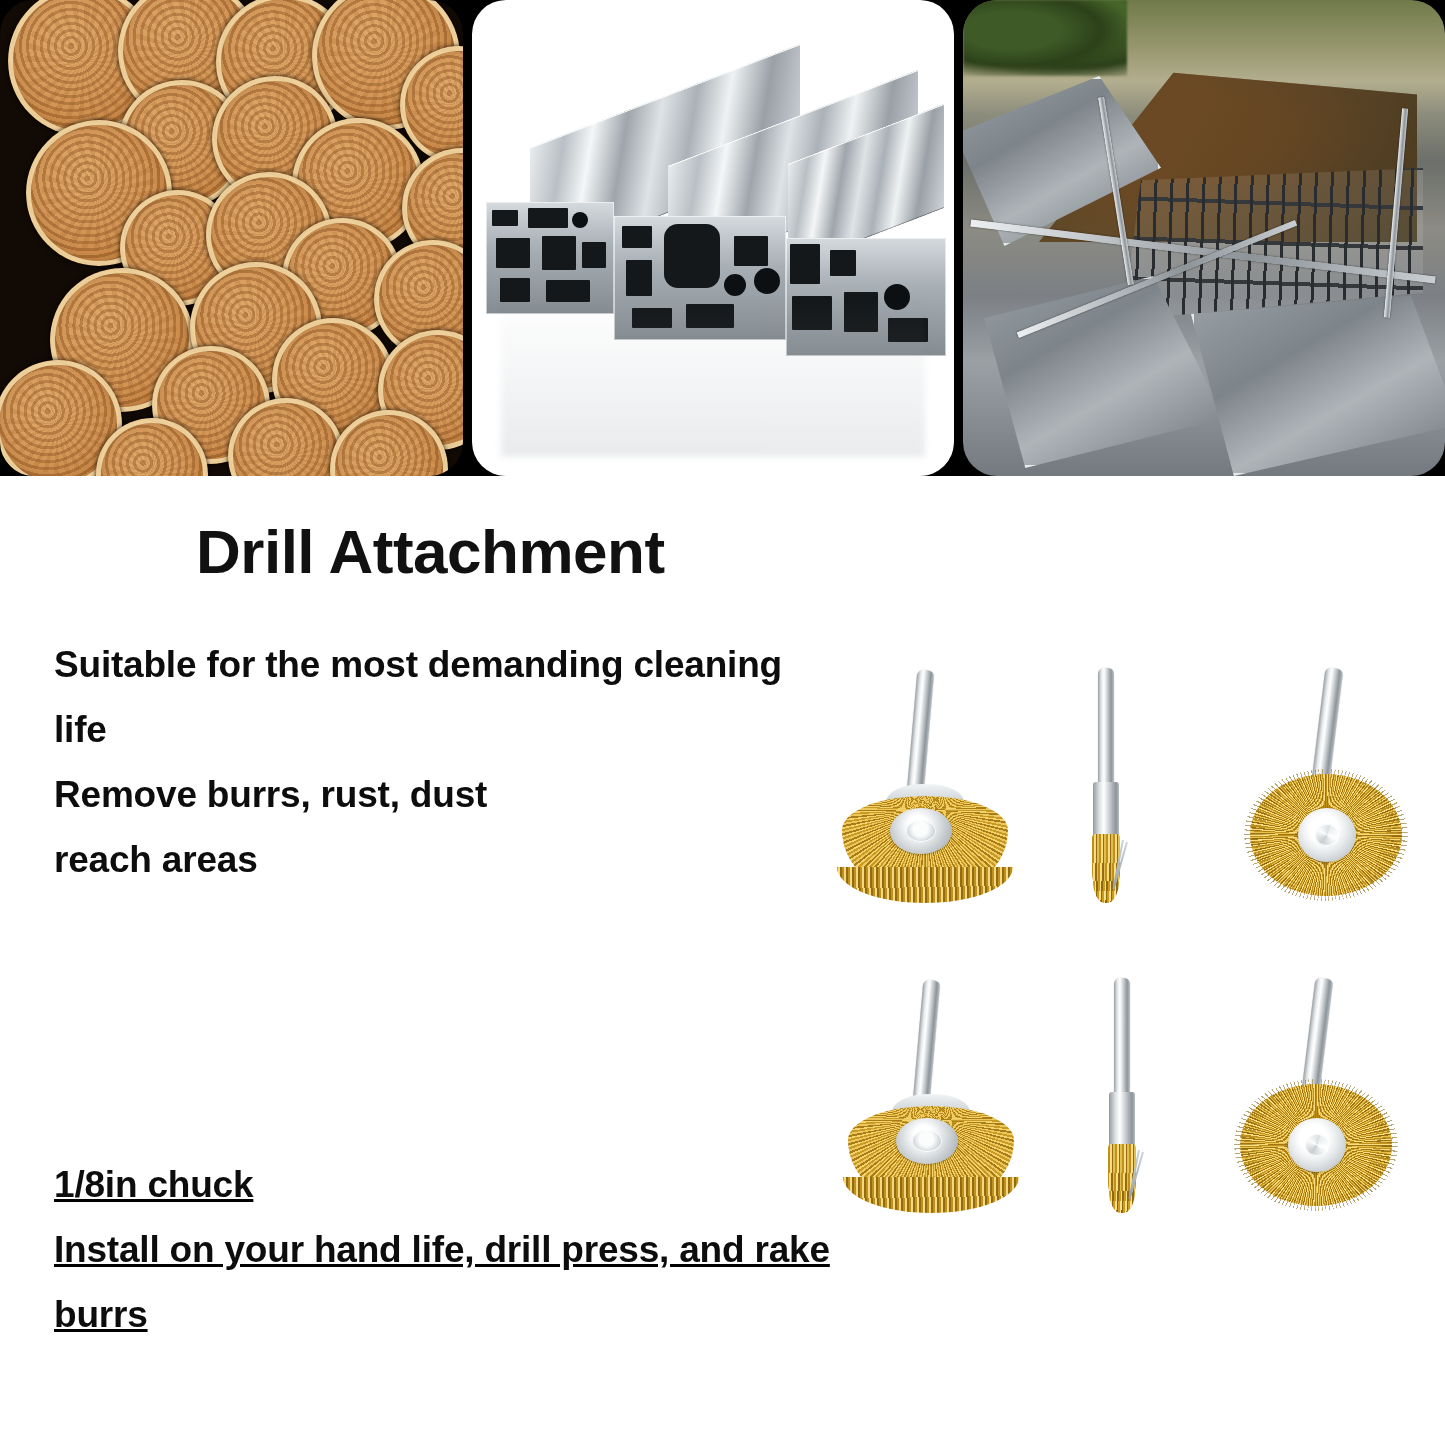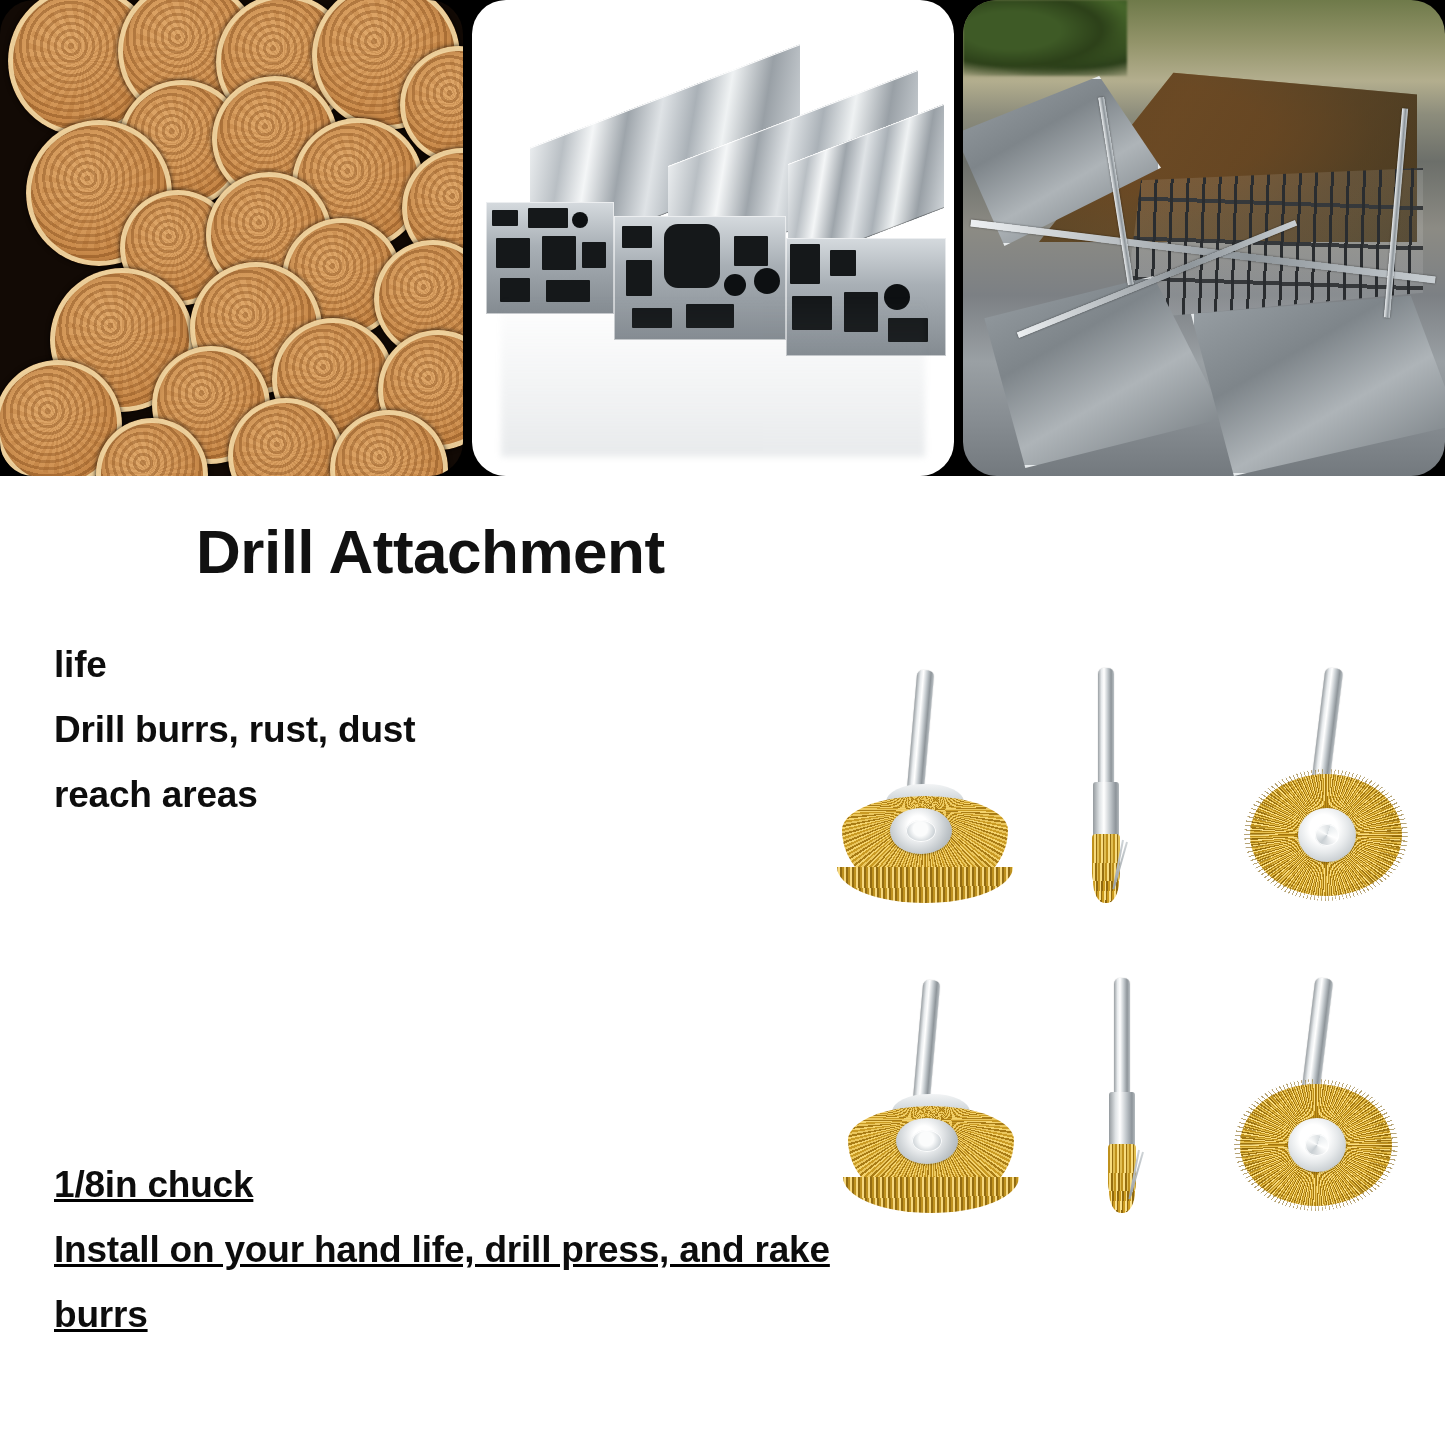--- a/index.html
+++ b/index.html
@@ -339,22 +339,23 @@
         <div class="leg" style="left:44px;top:276px;width:300px;height:6px;transform:rotate(-22deg);"></div>
         <div class="leg" style="left:150px;top:96px;width:6px;height:190px;transform:rotate(-9deg);"></div>
         <div class="leg" style="left:430px;top:108px;width:6px;height:210px;transform:rotate(5deg);"></div>
       </div>
     </div>
   </div>
 
   <div class="headline">Drill Attachment</div>
 
   <div class="copy-block copy-a">
+    <div class="copy-line">Suitable for the most demanding cleaning</div>
     <div class="copy-line">life</div>
-    <div class="copy-line">Drill burrs, rust, dust</div>
+    <div class="copy-line">Remove burrs, rust, dust</div>
     <div class="copy-line">reach areas</div>
   </div>
 
   <div class="copy-block copy-b">
     <div class="copy-line">1/8in chuck</div>
     <div class="copy-line">Install on your hand life, drill press, and rake</div>
     <div class="copy-line">burrs</div>
   </div>
 
   <div class="brush" style="left:824px;top:668px;width:200px;height:230px;">

